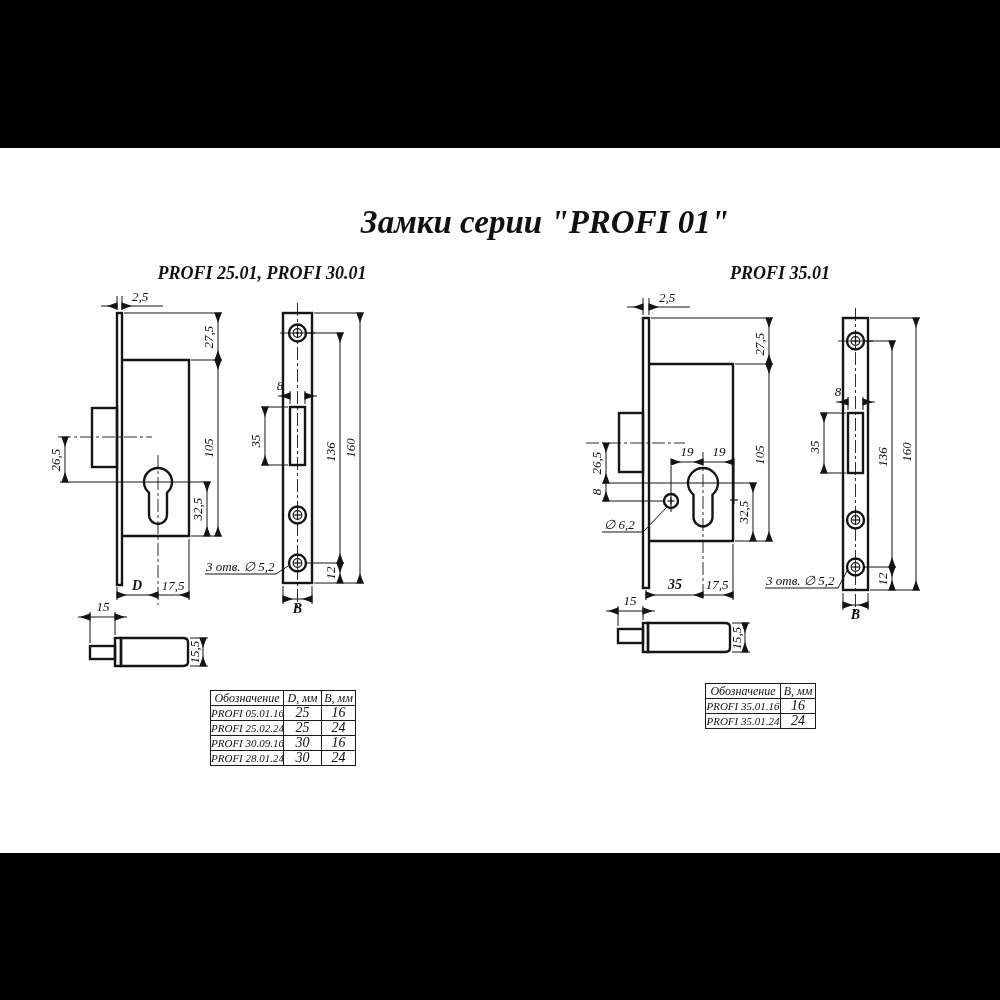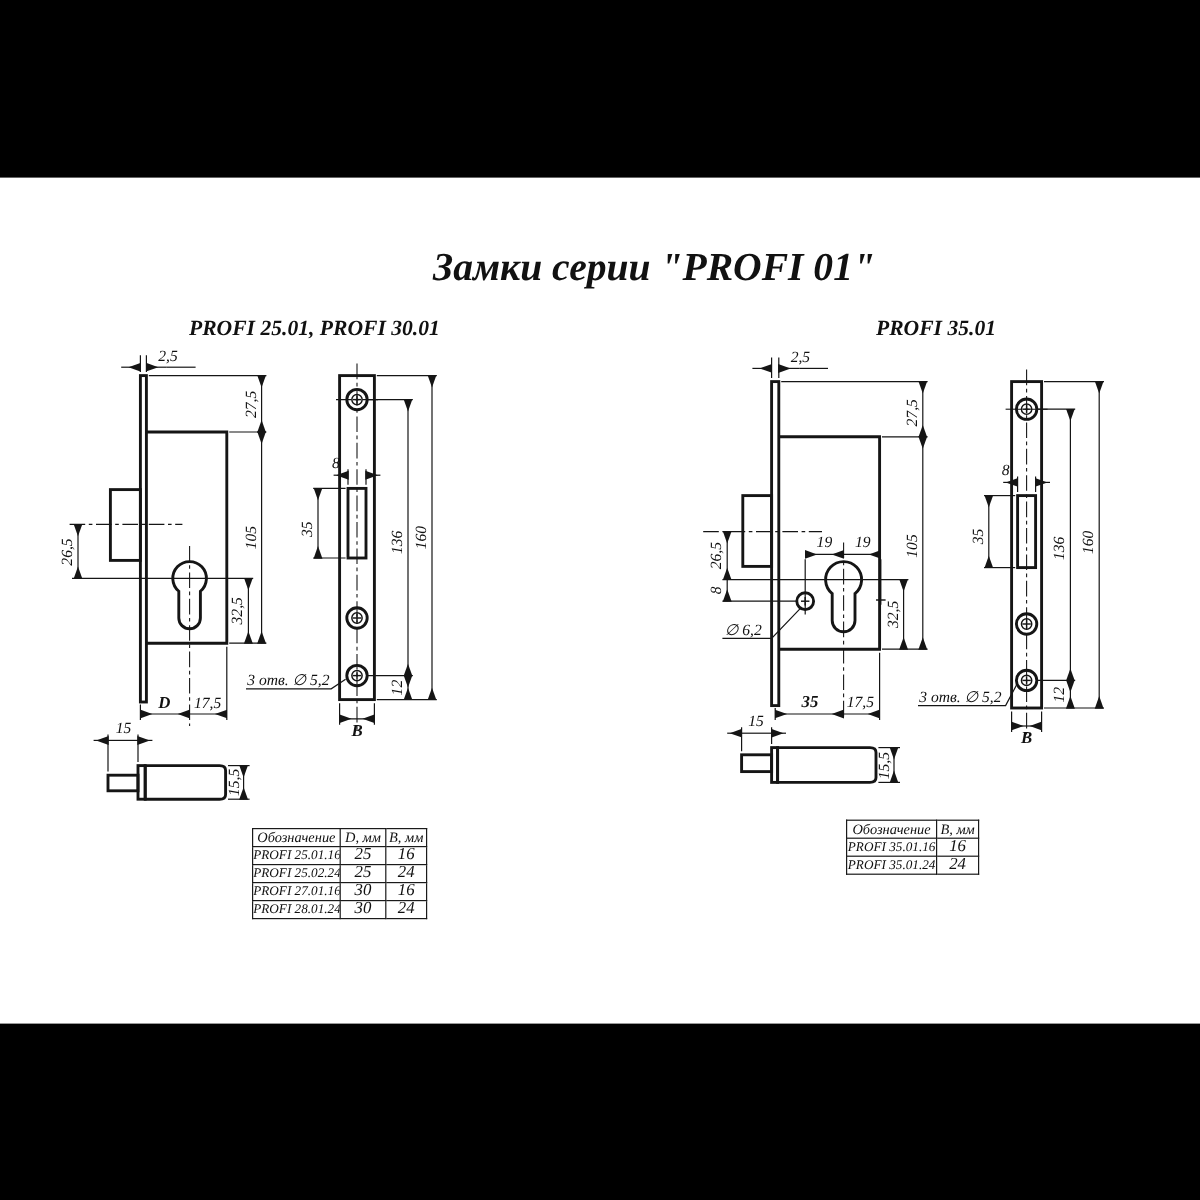--- a/index.html
+++ b/index.html
@@ -299,31 +299,31 @@
         <col style="width:38px">
         <col style="width:34px">
       </colgroup>
     <tbody>
         <tr>
       <td class="hd">Обозначение</td>
       <td class="hd">D, мм</td>
       <td class="hd">B, мм</td>
     </tr>
     <tr>
-      <td class="nm">PROFI 25.01.16</td>
+      <td class="nm">PROFI 05.01.16</td>
       <td class="num">25</td>
       <td class="num">16</td>
     </tr>
     <tr>
       <td class="nm">PROFI 25.02.24</td>
       <td class="num">25</td>
       <td class="num">24</td>
     </tr>
     <tr>
-      <td class="nm">PROFI 27.01.16</td>
+      <td class="nm">PROFI 30.09.16</td>
       <td class="num">30</td>
       <td class="num">16</td>
     </tr>
     <tr>
       <td class="nm">PROFI 28.01.24</td>
       <td class="num">30</td>
       <td class="num">24</td>
     </tr>
   </tbody>
     </table>

